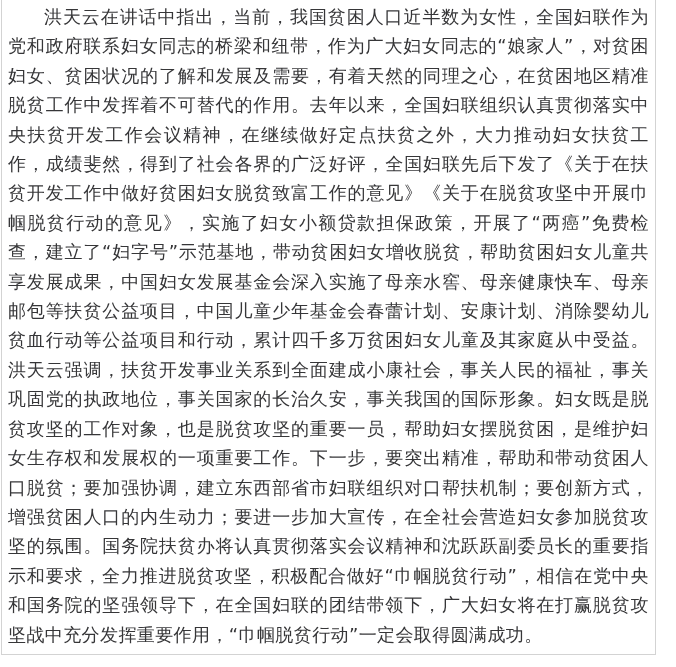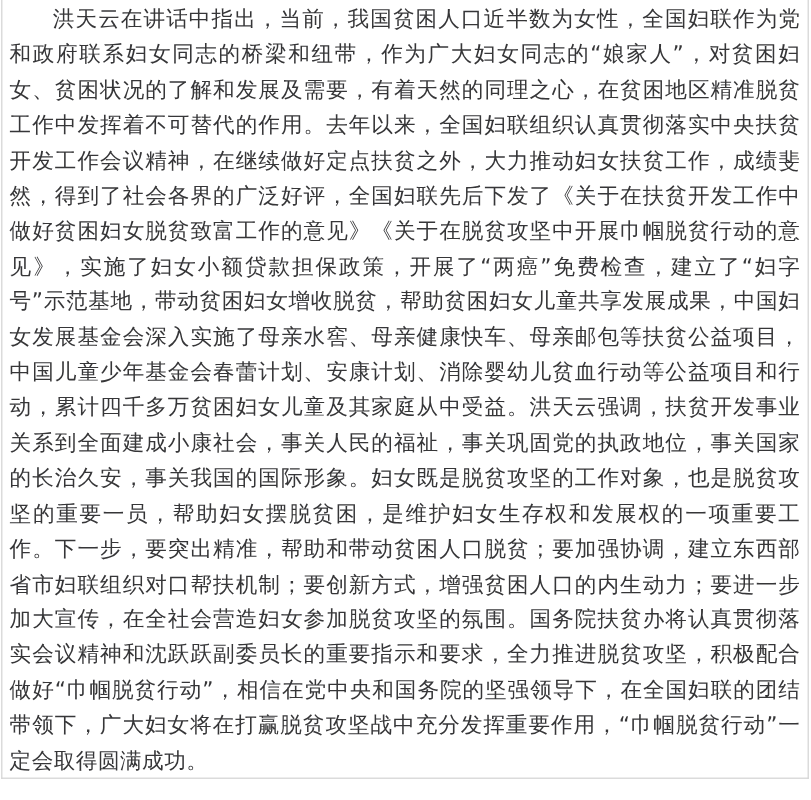--- a/index.html
+++ b/index.html
@@ -10,21 +10,20 @@
     width: 676px;
     height: 667px;
     background: #ffffff;
     overflow: hidden;
     font-family: "DejaVu Sans", "Liberation Sans", sans-serif;
   }
   .page {
     width: 676px;
     height: 667px;
     display: flex;
-    flex-direction: column;
     gap: 18px;
   }
   .article-box {
     box-sizing: border-box;
     margin: 0 2px 0 1px;
     height: 655px;
     border-left: 1px solid #d3d3d3;
     border-right: 1px solid #d3d3d3;
     border-bottom: 1px solid #d3d3d3;
     border-top: none;

